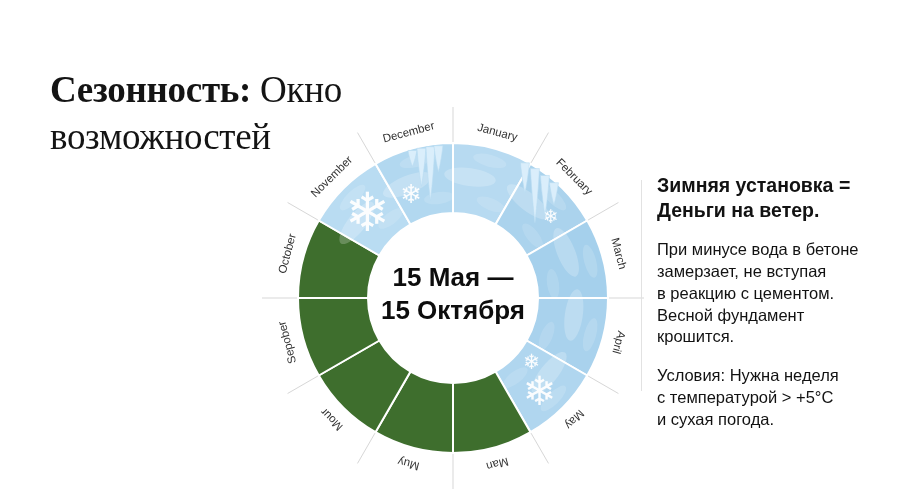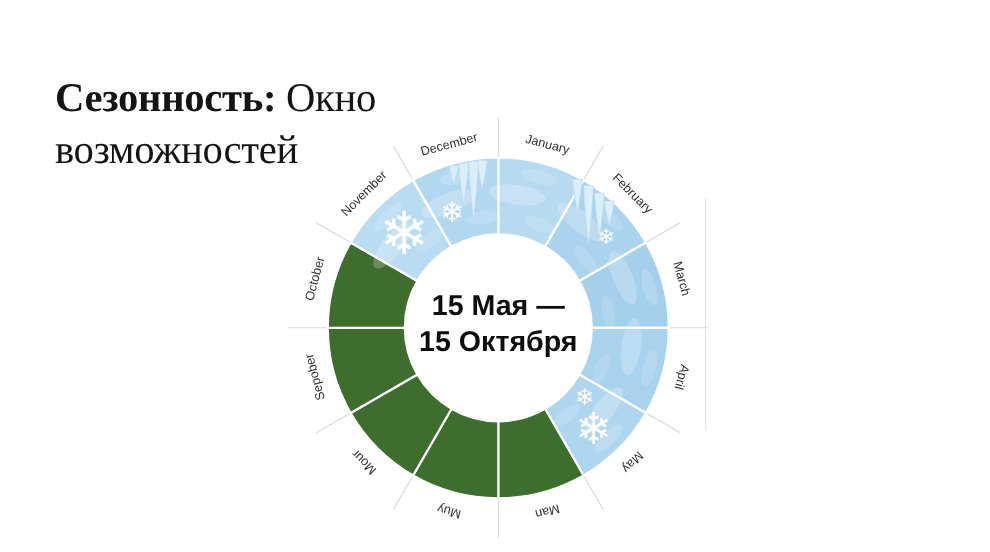--- a/index.html
+++ b/index.html
@@ -110,14 +110,26 @@
         <path d="M291.4311436007484 79.68618202704758 C 292.9311436007484 90.68618202704758 294.7311436007484 97.72618202704757 295.9311436007484 101.68618202704758 C 297.1311436007484 97.72618202704757 298.9311436007484 90.68618202704758 300.4311436007484 79.68618202704758 Z" fill="#daeefb" stroke="#b9dbf1" stroke-width="0.6"></path>
         <text x="293.05368871922917" y="112.72318596012298" text-anchor="middle" dominant-baseline="central" fill="#ffffff" opacity="0.95" font-size="19" class="flake">❄</text>
         <text x="273.4917421071541" y="258.56135949603356" text-anchor="middle" dominant-baseline="central" fill="#ffffff" opacity="0.95" font-size="21" class="flake">❄</text>
         <text x="281.6137917279373" y="287.88192010563466" text-anchor="middle" dominant-baseline="central" fill="#ffffff" opacity="0.95" font-size="40" class="flake">❄</text>
         <text x="195" y="183" text-anchor="middle" fill="#0d0d0d" font-size="26" font-weight="bold"><tspan x="195" y="183">15 Мая —</tspan><tspan x="195" y="216">15 Октября</tspan></text>
       </svg>
   </div>
 
   <div class="vdiv"></div>
 
+  <div class="side">
+    <h2>Зимняя установка =
+Деньги на ветер.</h2>
+    <p>При минусе вода в бетоне
+замерзает, не вступая
+в реакцию с цементом.
+Весной фундамент
+крошится.</p>
+    <p>Условия: Нужна неделя
+с температурой &gt; +5°C
+и сухая погода.</p>
+  </div>
 
 </div>
 
 </body></html>

